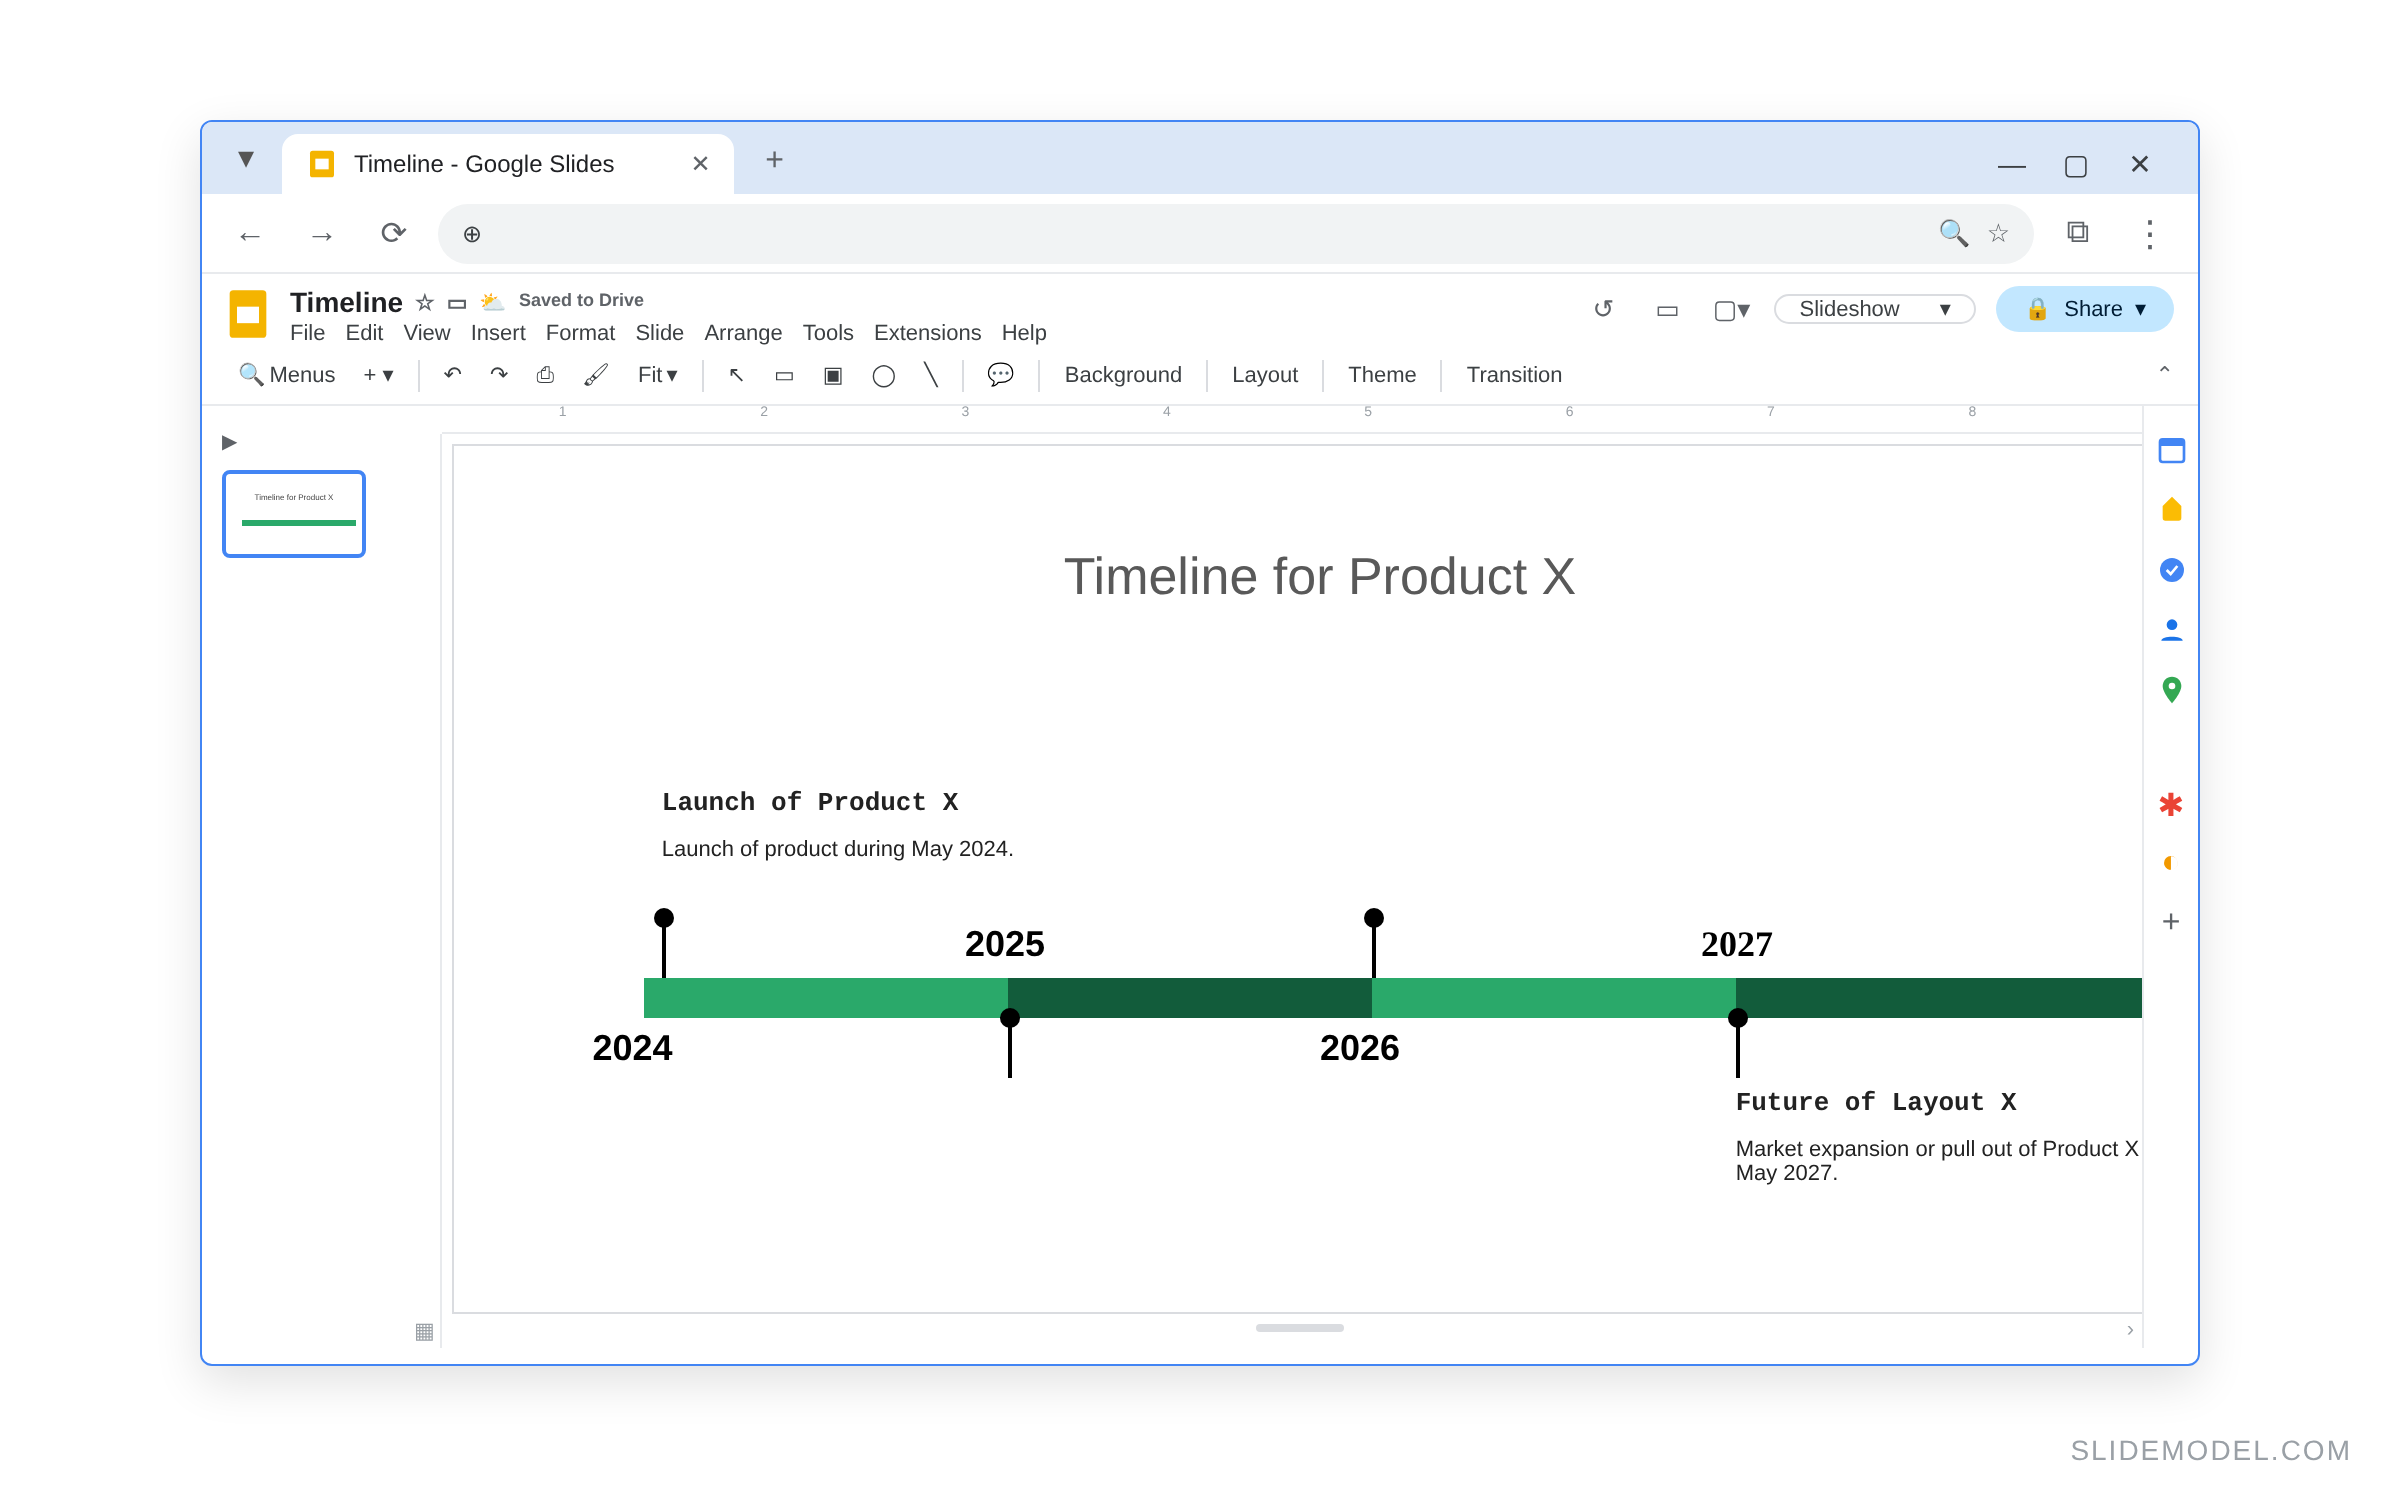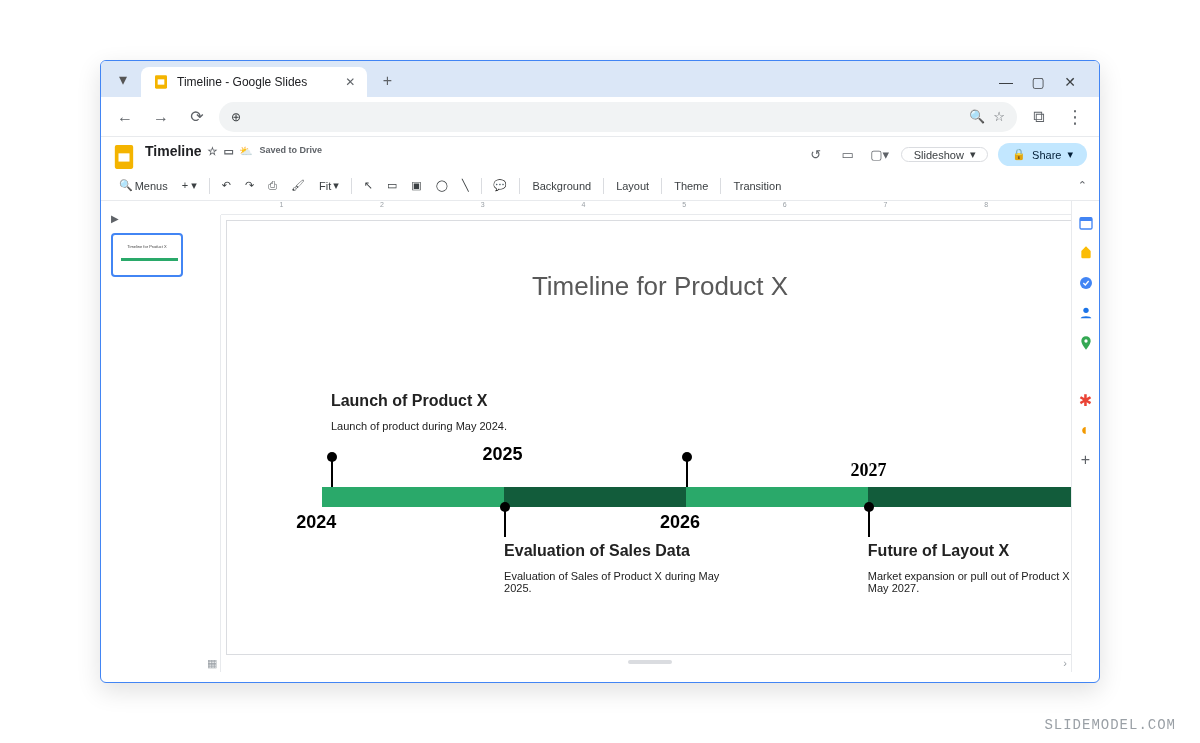--- a/index.html
+++ b/index.html
@@ -26,21 +26,21 @@
   .slides-logo { width: 22px; height: 28px; }
   .doc-meta { display: flex; flex-direction: column; }
   .doc-title-row { display: flex; align-items: center; gap: 6px; font-weight: bold; }
   .doc-title { font-size: 14px; color: #202124; }
   .title-icons { display: flex; gap: 6px; color: #5f6368; font-size: 11px; }
   .save-text { font-size: 9px; color: #5f6368; }
   .menu-bar { display: flex; gap: 10px; font-size: 11px; color: #3c4043; margin-top: 2px; }
   .menu-bar span { cursor: pointer; }
   .header-right { margin-left: auto; display: flex; align-items: center; gap: 10px; }
   .header-icon-btn { width: 22px; height: 22px; display:flex; align-items:center; justify-content:center; color:#5f6368; font-size:13px; cursor:pointer; }
-  .slideshow-btn { border: 1px solid #dadce0; border-radius: 16px; padding: 0 12px; font-size: 11px; display: flex; align-items: center; gap: 6px; cursor: pointer; color:#3c4043;}
+  .slideshow-btn { border: 1px solid #dadce0; border-radius: 16px; padding: 0 12px; font-size: 11px; display: flex; align-items: center; gap: 20px; cursor: pointer; color:#3c4043;}
   .share-btn { background: #c2e7ff; border-radius: 16px; padding: 5px 14px; font-size: 11px; display: flex; align-items: center; gap: 6px; cursor: pointer; color:#001d35; }
   
   .toolbar { display: flex; align-items: center; gap: 2px; padding: 4px 12px; font-size: 11px; color: #3c4043; border-bottom: 1px solid #e8eaed; }
   .tb-btn { padding: 4px 6px; border-radius: 4px; cursor: pointer; display: flex; align-items: center; gap:2px; }
   .tb-sep { width: 1px; height: 16px; background: #dadce0; margin: 0 4px; }
   .toolbar-right-collapse { margin-left:auto; cursor:pointer; color:#5f6368; }
   
   .work-area { display: flex; height: calc(100% - 150px); position: relative; }
   .thumb-panel { width: 100px; padding: 12px 10px; }
   .thide-btn { width:14px; height:14px; margin-bottom:6px; color:#5f6368; font-size:10px; cursor:pointer; }
@@ -53,27 +53,27 @@
   .slide-canvas { position:absolute; top:20px; left:26px; right:6px; bottom:18px; background:#fff; box-shadow:0 0 0 1px #dadce0; }
   
   .slide-title { text-align:center; font-size:26px; color:#595959; font-weight:400; margin-top:50px; }
   .timeline-area { position:relative; margin-top:90px; height:260px; }
   .tl-bar { position:absolute; left:11%; right:0; top:95px; height:20px; background:#2aa96a; }
   .tl-seg-dark { position:absolute; top:95px; height:20px; background:#125c3b; }
   .tl-year { position:absolute; font-size:18px; font-weight:700; color:#000; }
   .tl-pin { position:absolute; width:2px; background:#000; }
   .tl-pin::before { content:''; position:absolute; top:-5px; left:-4px; width:10px; height:10px; background:#000; border-radius:50%; }
   .tl-block { position:absolute; width:220px; font-size:11px; color:#222; }
-  .tl-block .hd { font-weight:700; font-size:16px; margin-bottom:10px; }
+  .tl-block .hd { font-weight:700; font-size:13px; margin-bottom:10px;font-family:Liberation Mono, monospace; }
   .speaker-notes-handle { position:absolute; bottom:8px; left:50%; width:44px; height:4px; background:#dadce0; border-radius:2px; transform:translateX(-50%); cursor:ns-resize; }
   
   .side-panel { position:absolute; right:0; top:0; width:28px; height:100%; border-left:1px solid #e8eaed; background:#fff; display:flex; flex-direction:column; align-items:center; gap:14px; padding-top:14px; }
   .side-icon { width:16px; height:16px; cursor:pointer; }
   .bottom-bar { position:absolute; bottom:2px; left:6px; right:32px; height:14px; color:#9aa0a6; display:flex; justify-content:space-between; align-items:center; font-size:11px; }
-  .watermark { position:absolute; right:24px; bottom:10px; font-size:14px; letter-spacing:1px; color:#9aa0a6; font-family: Liberation Mono, monospace; }
+  .watermark { position:absolute; right:24px; bottom:10px; font-size:14px; letter-spacing:1px; color:#9aa0a6; font-family: Liberation Sans, sans-serif; }
 </style>
 </head>
 <body>
 
 <div class="outer-frame">
 
   <div class="tab-strip">
     <div class="tab-dropdown">▾</div>
     <div class="browser-tab">
       <svg class="favicon" viewBox="0 0 24 24">
@@ -114,20 +114,32 @@
     <div class="doc-meta">
       <div class="doc-title-row">
         <span class="doc-title">Timeline</span>
         <div class="title-icons">
           <span>☆</span>
           <span>▭</span>
           <span>⛅</span>
           <span class="save-text">Saved to Drive</span>
         </div>
       </div>
+      <div class="menu-bar">
+        <span>File</span>
+        <span>Edit</span>
+        <span>View</span>
+        <span>Insert</span>
+        <span>Format</span>
+        <span>Slide</span>
+        <span>Arrange</span>
+        <span>Tools</span>
+        <span>Extensions</span>
+        <span>Help</span>
+      </div>
     </div>
     <div class="header-right">
       <div class="header-icon-btn">↺</div>
       <div class="header-icon-btn">▭</div>
       <div class="header-icon-btn">▢▾</div>
       <div class="slideshow-btn">
         <span>Slideshow</span>
         <span>▾</span>
       </div>
       <div class="share-btn">
@@ -210,36 +222,32 @@
         <div class="slide-title">Timeline for Product X</div>
 
         <div class="timeline-area">
 
           <div class="tl-bar"></div>
 
           <div class="tl-seg-dark" style="left:32%; width:21%;"></div>
           <div class="tl-seg-dark" style="left:74%; width:26%;"></div>
 
           <div class="tl-year" style="left:8%; top:120px;">2024</div>
-          <div class="tl-year" style="left:29.5%; top:52px;">2025</div>
+          <div class="tl-year" style="left:29.5%; top:68px;">2025</div>
           <div class="tl-year" style="left:50%; top:120px;">2026</div>
           <div class="tl-year" style="left:72%; top:68px;font-family:Liberation Serif, serif;">2027</div>
 
           <div class="tl-pin" style="left:12%; top:65px; height:30px;"></div>
           <div class="tl-pin" style="left:32%; top:115px; height:30px;"></div>
           <div class="tl-pin" style="left:53%; top:65px; height:30px;"></div>
           <div class="tl-pin" style="left:74%; top:115px; height:30px;"></div>
 
           <div class="tl-block" style="left:12%; top:0;">
             <div class="hd">Launch of Product X</div>
             <div>Launch of product during May 2024.</div>
-          </div>
-          <div class="tl-block" style="left:32%; top:150px;">
-            <div class="hd">Evaluation of Sales Data</div>
-            <div>Evaluation of Sales of Product X during May 2025.</div>
           </div>
           <div class="tl-block" style="left:74%; top:150px;">
             <div class="hd">Future of Layout X</div>
             <div>Market expansion or pull out of Product X by May 2027.</div>
           </div>
         </div>
       </div>
 
       <div class="speaker-notes-handle"></div>
       <div class="bottom-bar">

